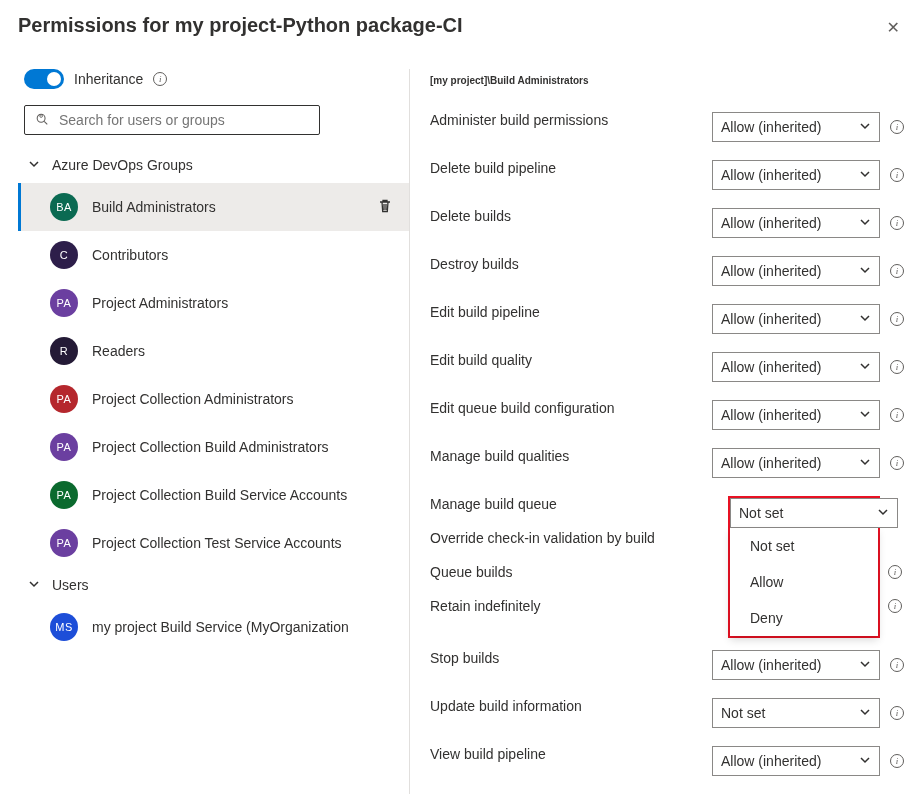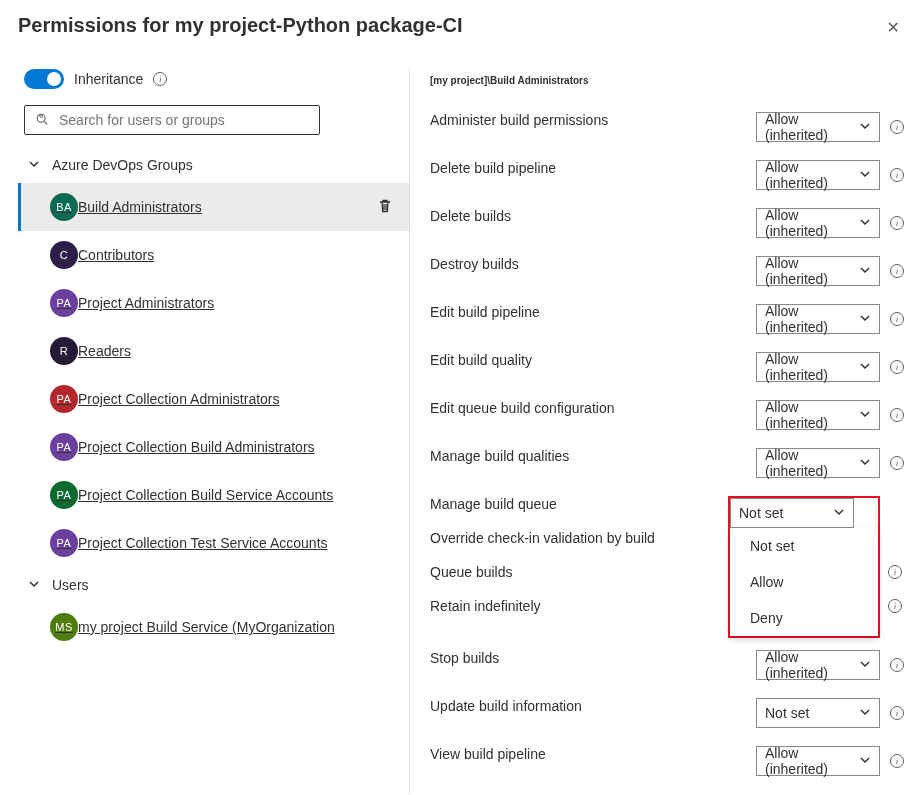--- a/index.html
+++ b/index.html
@@ -23,31 +23,31 @@
     .toggle-label { font-size: 14px; }
     .info-icon { width: 14px; height: 14px; border: 1px solid #605e5c; border-radius: 50%; display: inline-flex; align-items: center; justify-content: center; font-size: 9px; color: #605e5c; font-style: italic; font-family: serif; }
     .search-box { display: flex; align-items: center; gap: 10px; border: 1px solid #323130; border-radius: 2px; padding: 6px 10px; margin: 0 6px 12px 6px; width: 296px;}
     .search-box input { border: none; outline: none; flex: 1; font-size: 14px; }
     .search-icon-svg { width: 14px; height: 14px; stroke: #605e5c; fill: none; }
     .section-hdr { display: flex; align-items: center; gap: 12px; padding: 10px 10px; cursor: pointer; }
     .section-hdr .label { font-weight: 400; }
     .chevron { display: inline-block; }
     .chevron svg { width: 12px; height: 12px; stroke: #323130; stroke-width: 1.5; fill: none; }
     .group-list { }
-    .group-item { display: flex; align-items: center; gap: 0; padding: 10px 2px 10px 32px; cursor: pointer; position: relative; text-decoration: underline;}
+    .group-item { display: flex; align-items: center; gap: 14px; padding: 10px 2px 10px 32px; cursor: pointer; position: relative;}
     .group-item.selected { background: #edebe9; border-left: 3px solid #0078d4; padding-left: 29px;}
     .avatar { width: 28px; height: 28px; border-radius: 50%; display: flex; align-items: center; justify-content: center; color: #fff; font-size: 11px; font-weight: 400; flex-shrink: 0; letter-spacing: 0.5px;}
     .group-item .name { font-size: 14px; }
     .trash { margin-left: auto; margin-right: 14px; cursor: pointer; }
     .trash svg { width: 16px; height: 16px; stroke: #323130; fill: none; stroke-width: 1.3;}
     .right-title { font-weight: 600; font-size: 10px; margin: 6px 0 26px 0;}
     .perm-row { display: flex; justify-content: space-between; margin-bottom: 18px; }
     .perm-label { font-size: 14px; }
     .perm-right { display: flex; align-items: center; gap: 10px; }
-    .dropdown { width: 124px; height: 30px; border: 1px solid #8a8886; display: flex; align-items: center; justify-content: space-between; padding: 0 8px; cursor: pointer; font-size: 14px; background: #fff;}
+    .dropdown { width: 168px; height: 30px; border: 1px solid #8a8886; display: flex; align-items: center; justify-content: space-between; padding: 0 8px; cursor: pointer; font-size: 14px; background: #fff;}
     .dropdown .dd-chevron svg { width: 12px; height: 12px; stroke: #323130; stroke-width: 1.5; fill: none;}
     .perm-info-wrap { width:14px; display:flex; justify-content:center;}
     .dd-options { background: #fff; box-shadow: 0 4px 8px rgba(0,0,0,0.15); }
     .dd-option { padding: 10px 20px; cursor: pointer; font-size: 14px;}
     .open-block { border: 2.5px solid #e81123; width: 152px; margin-left: auto; }
     .open-block .dropdown { border: 1px solid #8a8886; border-bottom: 1px solid #8a8886; margin: 0;}
     .open-block .dd-options {  }
   </style>
 </head>
 <body>
@@ -116,21 +116,21 @@
         </div>
       </div>
     <div class="section-hdr">
       <span class="chevron"><svg viewBox="0 0 12 12">
             <polyline points="2,4 6,8 10,4"></polyline>
           </svg></span>
       <span class="label">Users</span>
     </div>
     <div class="group-list" id="users-list">
         <div class="group-item">
-          <div class="avatar" style="background:#4d7c0f">MS</div>
+          <div class="avatar" style="background:#1d4ed8">MS</div>
           <span class="name">my project Build Service (MyOrganization</span>
         </div>
       </div>
   </div>
 
   <div class="right">
     <div class="right-title">[my project]\Build Administrators</div>
     <div id="perms-top">
         <div class="perm-row">
     <span class="perm-label">Administer build permissions</span>

